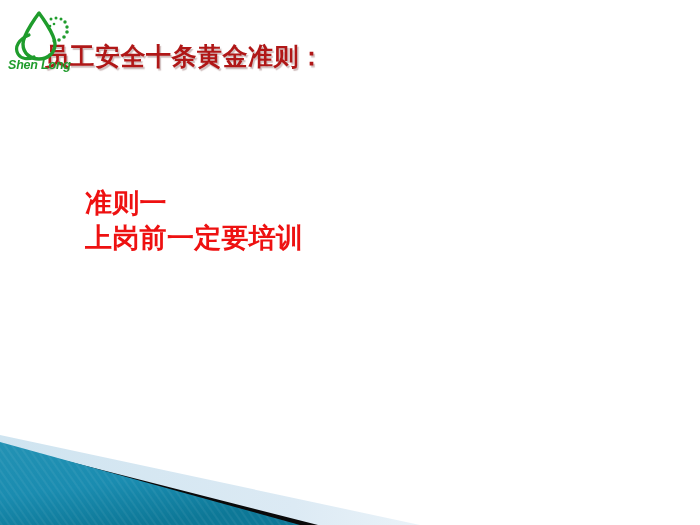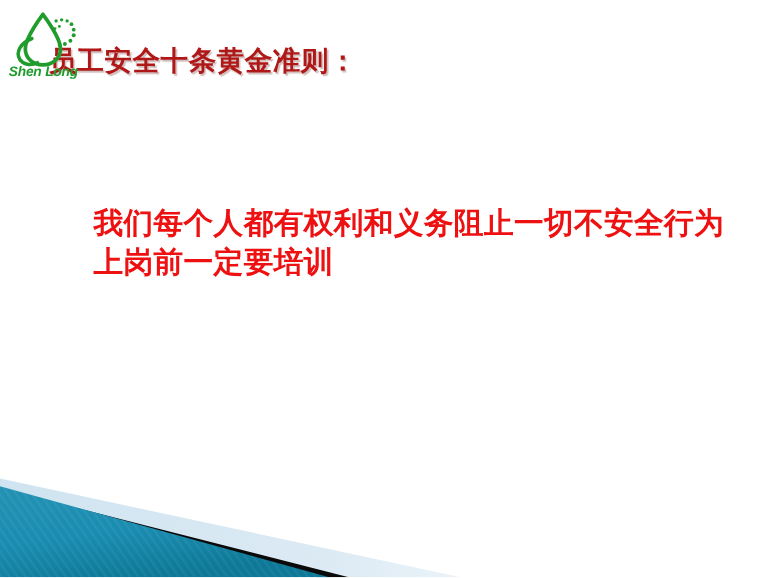--- a/index.html
+++ b/index.html
@@ -126,21 +126,21 @@
         <circle cx="44" cy="18" r="1.3"></circle>
         <circle cx="48" cy="16" r="1.3"></circle>
       </g>
     </svg>
     <div id="logo-wordmark">Shen Long</div>
   </div>
 
   <div id="slide-title">员工安全十条黄金准则：</div>
 
   <div id="body-block">
-    <div class="body-line">我们每个人都有权利和义务阻止一切不安全行为</div>
+    <div class="body-line">准则一</div>
     <div class="body-line">上岗前一定要培训</div>
   </div>
 
   <div id="bottom-decoration">
     <svg viewBox="0 0 700 95" preserveAspectRatio="none" aria-hidden="true">
       <defs>
         <linearGradient id="tealGrad" x1="0" y1="0" x2="0.45" y2="1">
           <stop offset="0%" stop-color="#2392b4"></stop>
           <stop offset="55%" stop-color="#1a8cb0"></stop>
           <stop offset="100%" stop-color="#0d7897"></stop>

